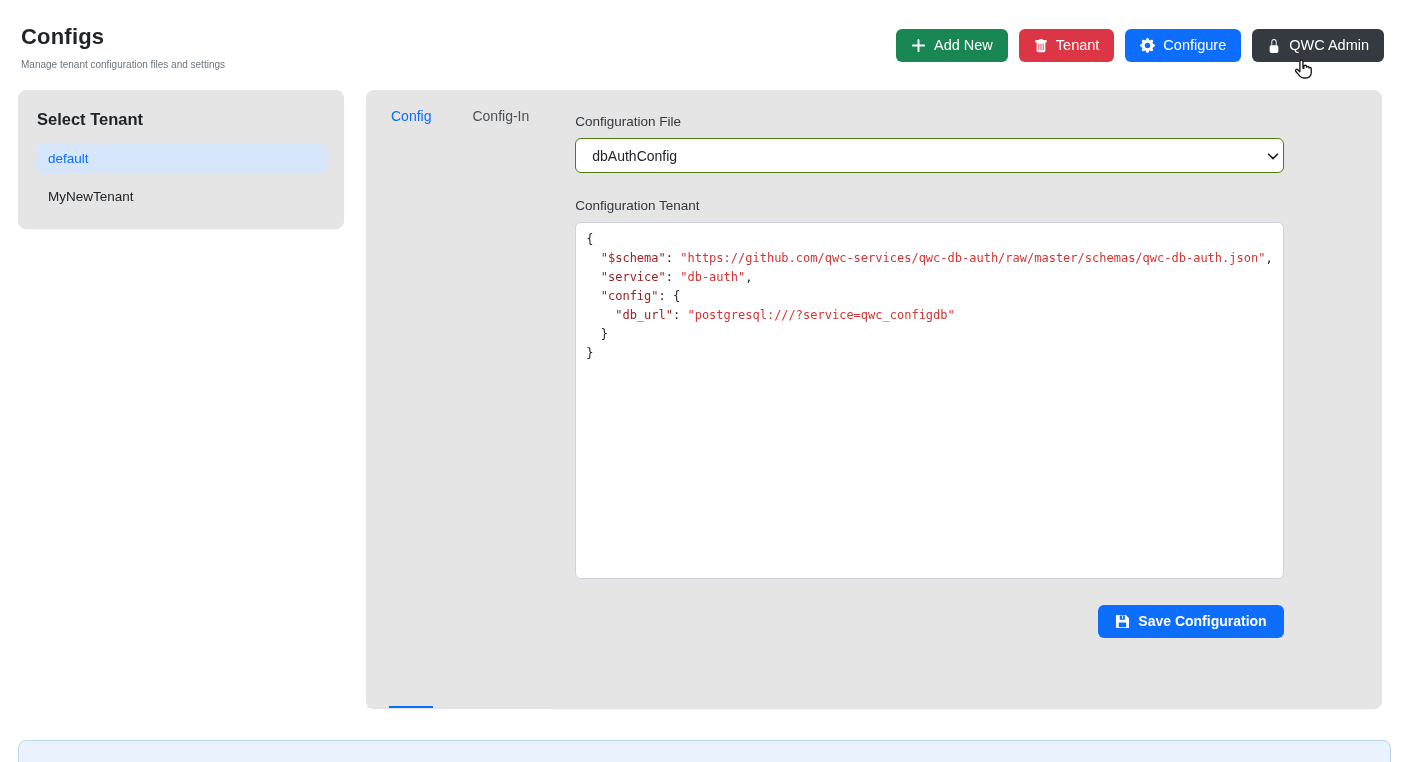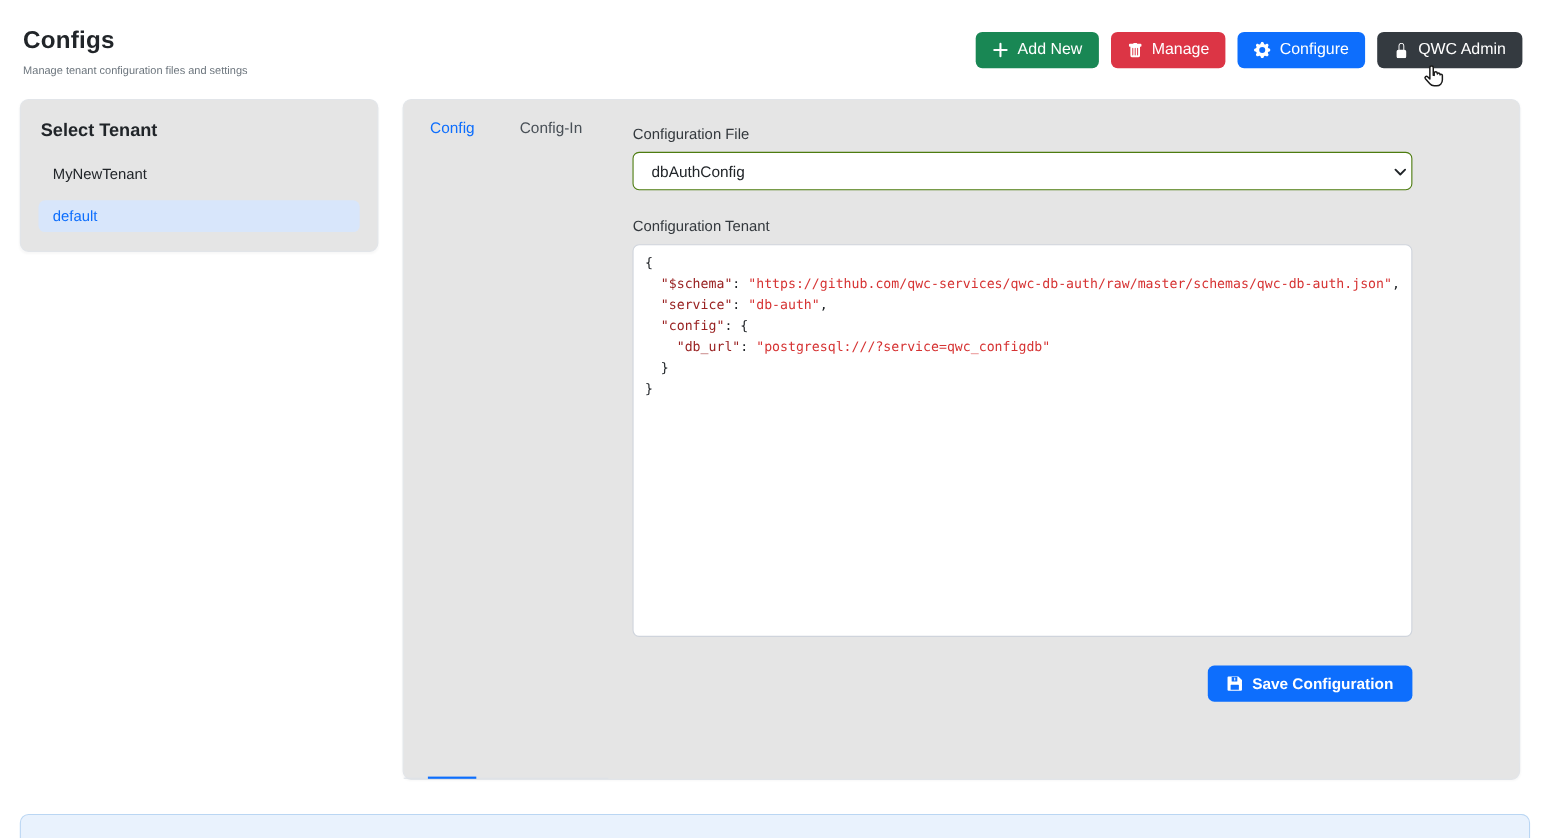--- a/index.html
+++ b/index.html
@@ -78,21 +78,21 @@
           </svg>
       </span>
       <span>Add New</span>
     </button>
     <button class="btn btn-danger">
       <span style="display:inline-flex">
         <svg width="14" height="14" viewBox="0 0 16 16" fill="#fff">
             <path d="M2.5 1a1 1 0 0 0-1 1v1a1 1 0 0 0 1 1H3v9a2 2 0 0 0 2 2h6a2 2 0 0 0 2-2V4h.5a1 1 0 0 0 1-1V2a1 1 0 0 0-1-1H10a1 1 0 0 0-1-1H7a1 1 0 0 0-1 1H2.5zm3 4a.5.5 0 0 1 .5.5v7a.5.5 0 0 1-1 0v-7a.5.5 0 0 1 .5-.5zM8 5a.5.5 0 0 1 .5.5v7a.5.5 0 0 1-1 0v-7A.5.5 0 0 1 8 5zm3 .5v7a.5.5 0 0 1-1 0v-7a.5.5 0 0 1 1 0z"></path>
           </svg>
       </span>
-      <span>Manage</span>
+      <span>Tenant</span>
     </button>
     <button class="btn btn-primary">
       <span style="display:inline-flex">
         <svg width="15" height="15" viewBox="0 0 16 16" fill="#fff">
             <path d="M9.405 1.05c-.413-1.4-2.397-1.4-2.81 0l-.1.34a1.464 1.464 0 0 1-2.105.872l-.31-.17c-1.283-.698-2.686.705-1.987 1.987l.169.311c.446.82.023 1.841-.872 2.105l-.34.1c-1.4.413-1.4 2.397 0 2.81l.34.1a1.464 1.464 0 0 1 .872 2.105l-.17.31c-.698 1.283.705 2.686 1.987 1.987l.311-.169a1.464 1.464 0 0 1 2.105.872l.1.34c.413 1.4 2.397 1.4 2.81 0l.1-.34a1.464 1.464 0 0 1 2.105-.872l.31.17c1.283.698 2.686-.705 1.987-1.987l-.169-.311a1.464 1.464 0 0 1 .872-2.105l.34-.1c1.4-.413 1.4-2.397 0-2.81l-.34-.1a1.464 1.464 0 0 1-.872-2.105l.17-.31c.698-1.283-.705-2.686-1.987-1.987l-.311.169a1.464 1.464 0 0 1-2.105-.872l-.1-.34zM8 10.93a2.929 2.929 0 1 1 0-5.86 2.929 2.929 0 0 1 0 5.858z"></path>
           </svg>
       </span>
       <span>Configure</span>
     </button>
     <button class="btn btn-dark">
@@ -104,22 +104,22 @@
       <span>QWC Admin</span>
     </button>
   </div>
 </header>
 
 <div class="content">
 
   <aside class="card tenant-card">
     <h2 class="tenant-title">Select Tenant</h2>
     <div>
+      <div class="tenant-item selected">default</div>
       <div class="tenant-item">MyNewTenant</div>
-      <div class="tenant-item selected">default</div>
     </div>
   </aside>
 
   <section class="card main-card">
     <nav class="tabbar">
       <div class="tab active">Config</div>
       <div class="tab">Config-In</div>
     </nav>
     <div class="panel">
       <label class="field-label">Configuration File</label>

